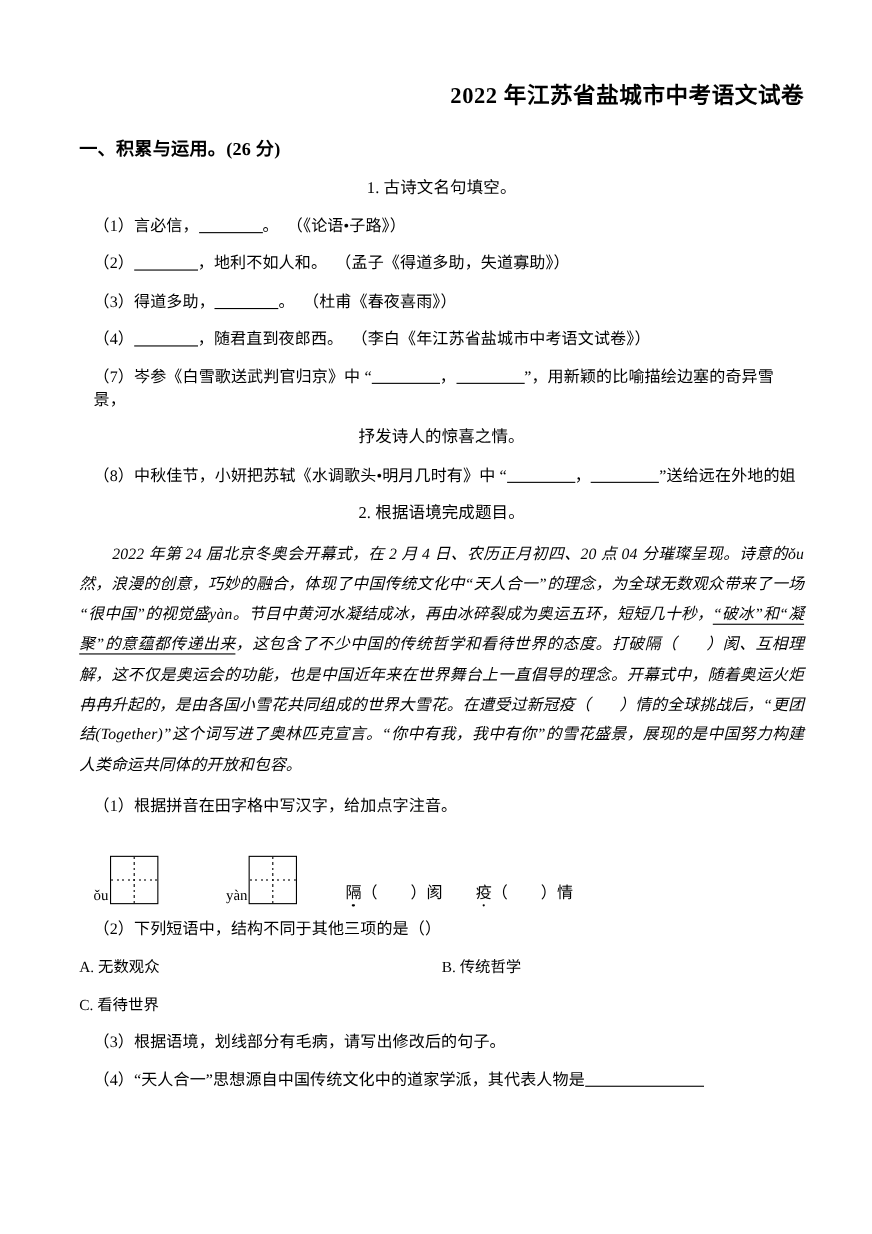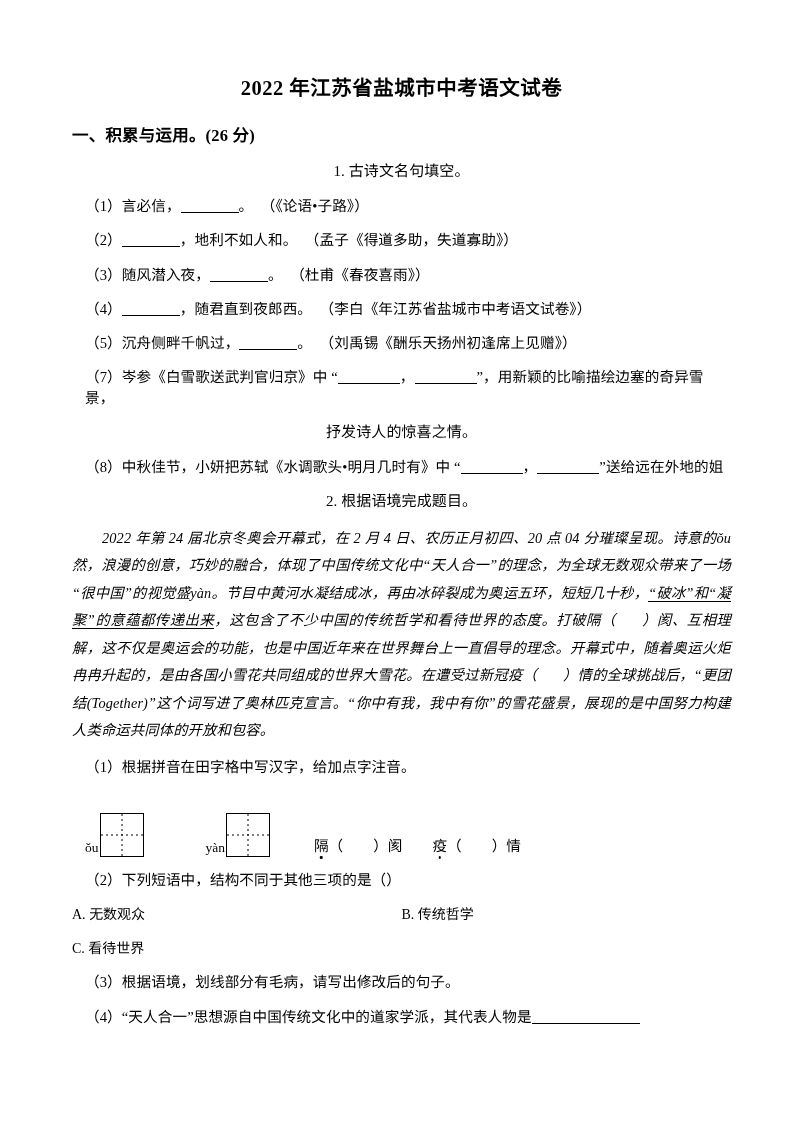--- a/index.html
+++ b/index.html
@@ -19,21 +19,21 @@
   .page {
     position: relative;
     width: 793px;
     height: 1122px;
     box-sizing: border-box;
     padding: 62px 62px 40px 72px;
   }
 
   
   .doc-title {
-    text-align: center;
+    text-align: right;
     font-size: 20.5px;
     font-weight: bold;
     letter-spacing: 0.5px;
     margin: 12px 0 0 0;
     line-height: 1.4;
     font-family: "Liberation Serif", "DejaVu Serif", serif;
   }
 
   
   .section-heading {
@@ -196,30 +196,27 @@
 
   <div class="sub-line">
     <span>（1）</span><span>言必信，</span><span class="blank w-sm"></span><span>。</span>&nbsp;&nbsp;<span>（《论语•子路》）</span>
   </div>
 
   <div class="sub-line">
     <span>（2）</span><span class="blank w-sm"></span><span>，地利不如人和。</span>&nbsp;&nbsp;<span>（孟子《得道多助，失道寡助》）</span>
   </div>
 
   <div class="sub-line">
-    <span>（3）</span><span>随风潜入夜，</span><span class="blank w-sm"></span><span>。</span>&nbsp;&nbsp;<span>（杜甫《春夜喜雨》）</span>
+    <span>（3）</span><span>得道多助，</span><span class="blank w-sm"></span><span>。</span>&nbsp;&nbsp;<span>（杜甫《春夜喜雨》）</span>
   </div>
 
   <div class="sub-line">
     <span>（4）</span><span class="blank w-sm"></span><span>，随君直到夜郎西。</span>&nbsp;&nbsp;<span>（李白《年江苏省盐城市中考语文试卷》）</span>
   </div>
 
-  <div class="sub-line">
-    <span>（5）</span><span>沉舟侧畔千帆过，</span><span class="blank w-sm"></span><span>。</span>&nbsp;&nbsp;<span>（刘禹锡《酬乐天扬州初逢席上见赠》）</span>
-  </div>
 
 
   <div class="sub-line">
     <span>（7）</span><span>岑参《白雪歌送武判官归京》中 “</span><span class="blank w-md"></span><span>，</span><span class="blank w-md"></span><span>”，用新颖的比喻描绘边塞的奇异雪景，</span>
   </div>
   <div class="q-line">抒发诗人的惊喜之情。</div>
 
   <div class="sub-line">
     <span>（8）</span><span>中秋佳节，小妍把苏轼《水调歌头•明月几时有》中 “</span><span class="blank w-md"></span><span>，</span><span class="blank w-md"></span><span>”送给远在外地的姐</span>
   </div>

